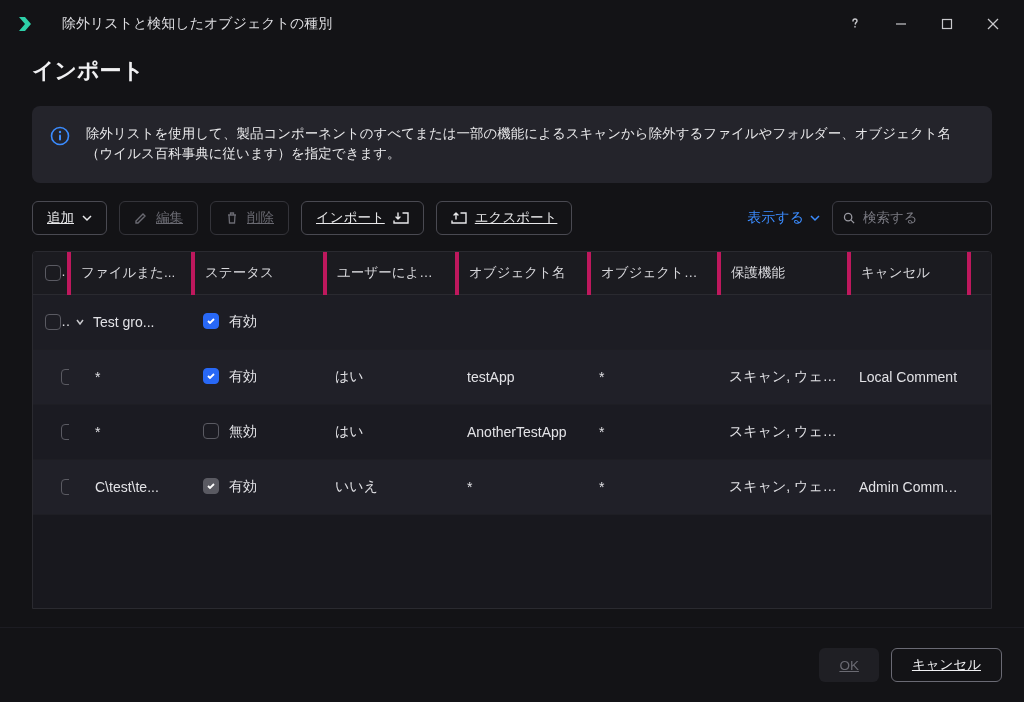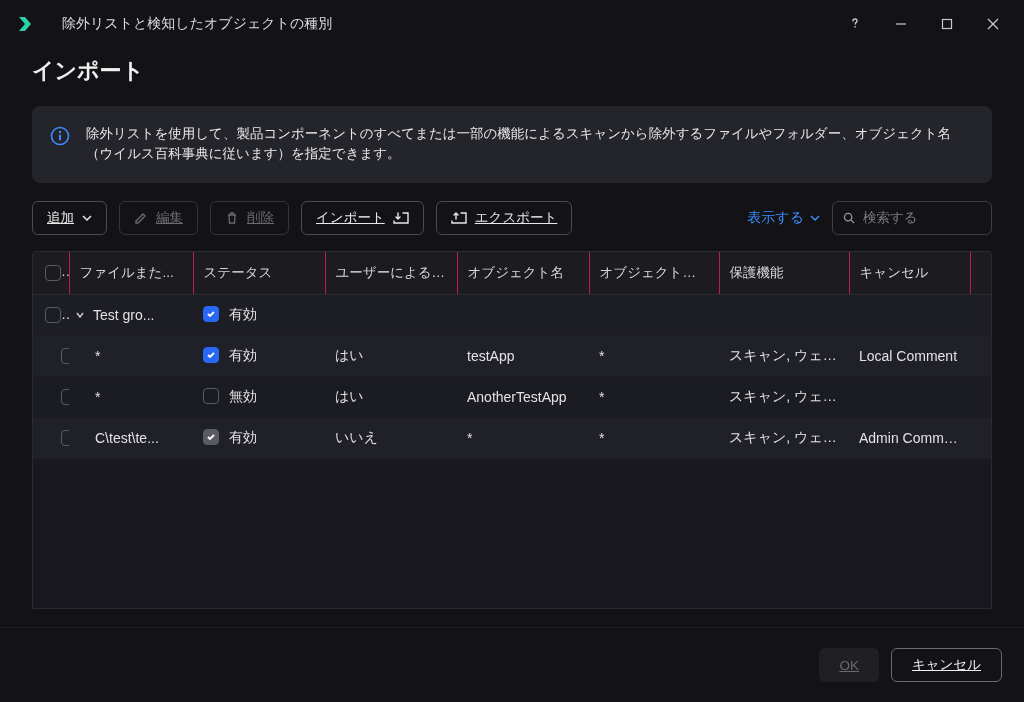--- a/index.html
+++ b/index.html
@@ -156,29 +156,29 @@
   border-collapse: collapse;
   table-layout: fixed;
 }
 thead th {
   background: #1b1b20;
   text-align: left;
   font-weight: 400;
   font-size: 13.5px;
   color: #d8d8dc;
   padding: 12px 10px;
-  border-right: 1px solid #be185d;
+  border-right: 4px solid #be185d;
   border-bottom: 1px solid #2a2a30;
   white-space: nowrap;
   overflow: hidden;
   text-overflow: ellipsis;
 }
 thead th:last-child { border-right: none; }
 tbody td {
-  padding: 11px 10px;
+  padding: 18px 10px;
   font-size: 14px;
   color: #e2e2e6;
   white-space: nowrap;
   overflow: hidden;
   text-overflow: ellipsis;
   border-bottom: 1px solid #1e1e24;
 }
 tbody tr.group-row td { background: #1d1d24; }
 tbody tr.data-row td { background: #202028; }
 tbody tr.data-row.alt td { background: #1b1b22; }

